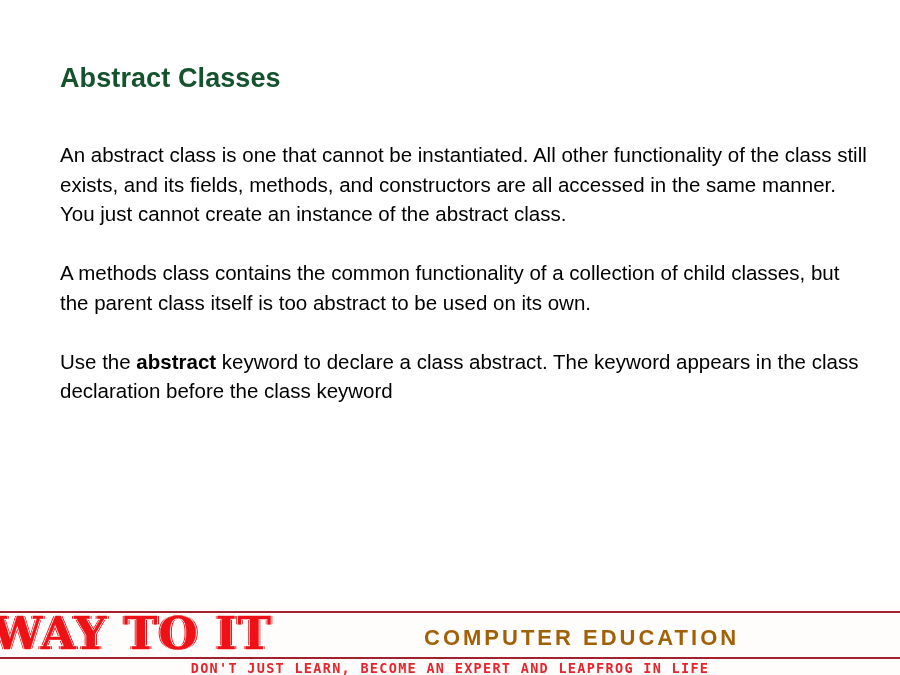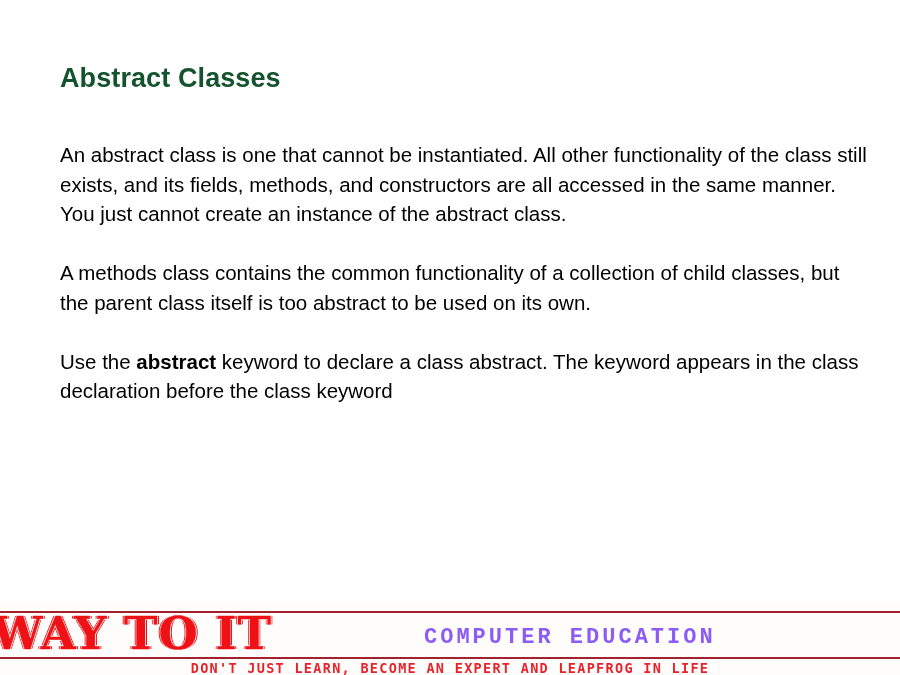--- a/index.html
+++ b/index.html
@@ -115,25 +115,25 @@
        0  -0.9px 0 #ffffff,
        1.8px 0   0 #ee1116,
       -1.8px 0   0 #ee1116;
     -webkit-text-stroke: 0.4px #ee1116;
   }
 
   #logo-sub {
     position: absolute;
     left: 424px;
     top: 12px;
-    font-family: Liberation Mono, monospace;
+    font-family: Liberation Sans, sans-serif;
     font-weight: bold;
     font-size: 22px;
     line-height: 26px;
-    color: #8b5cf6;
+    color: #a16207;
     letter-spacing: 3.0px;
     white-space: nowrap;
   }
 
   #tagline {
     position: absolute;
     left: 0;
     top: 56px;
     width: 900px;
     text-align: center;

